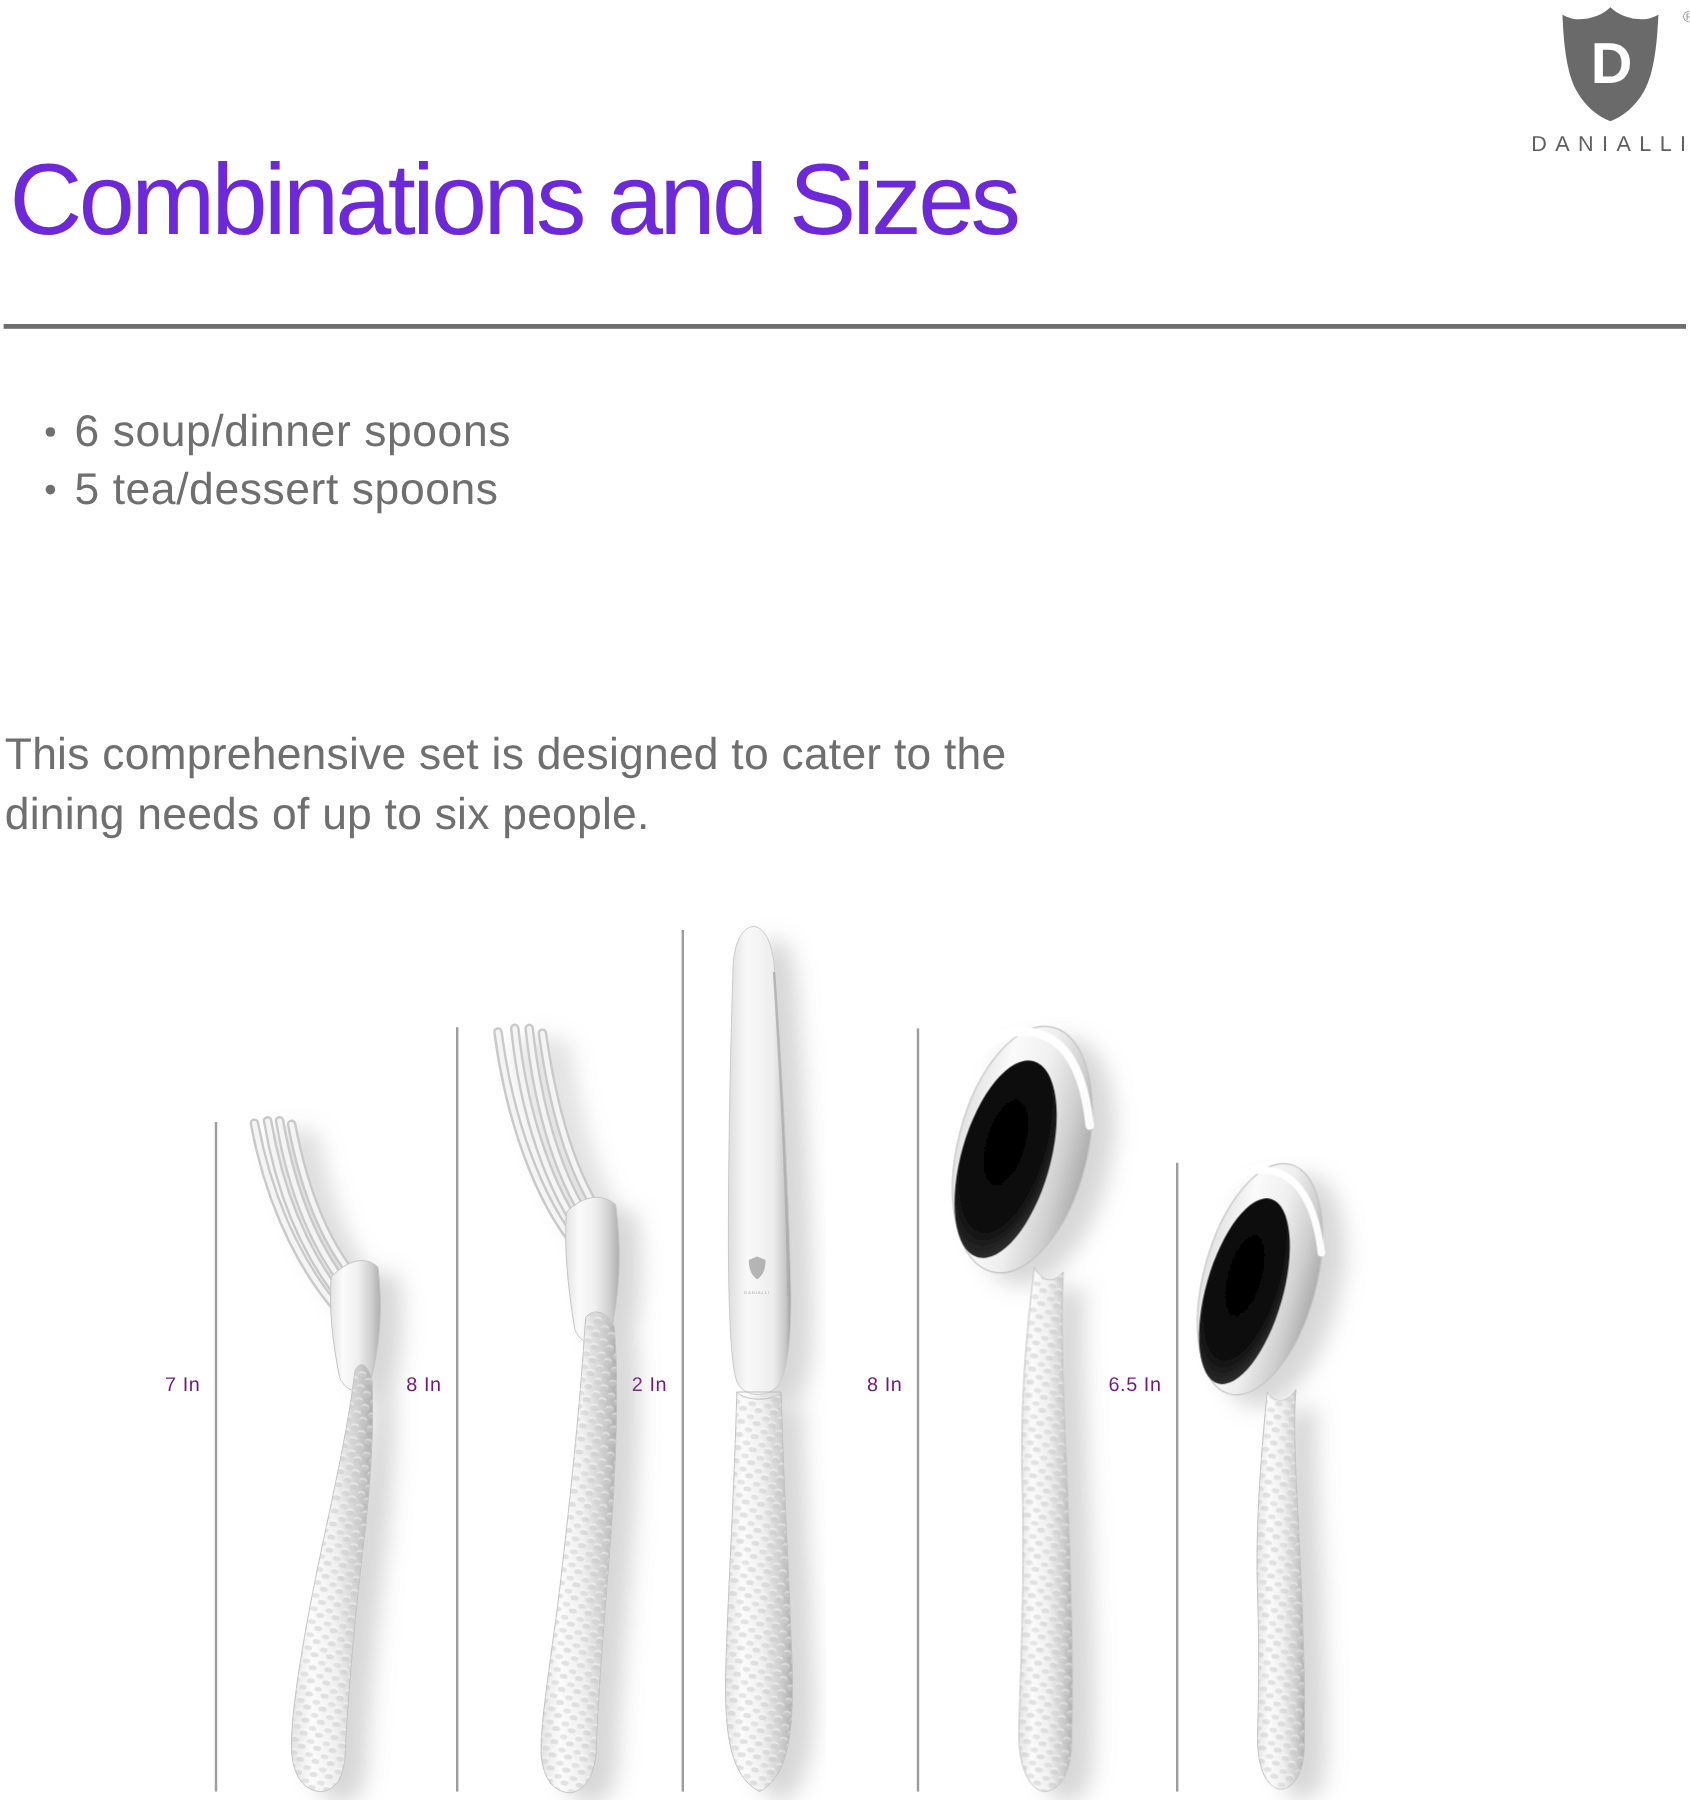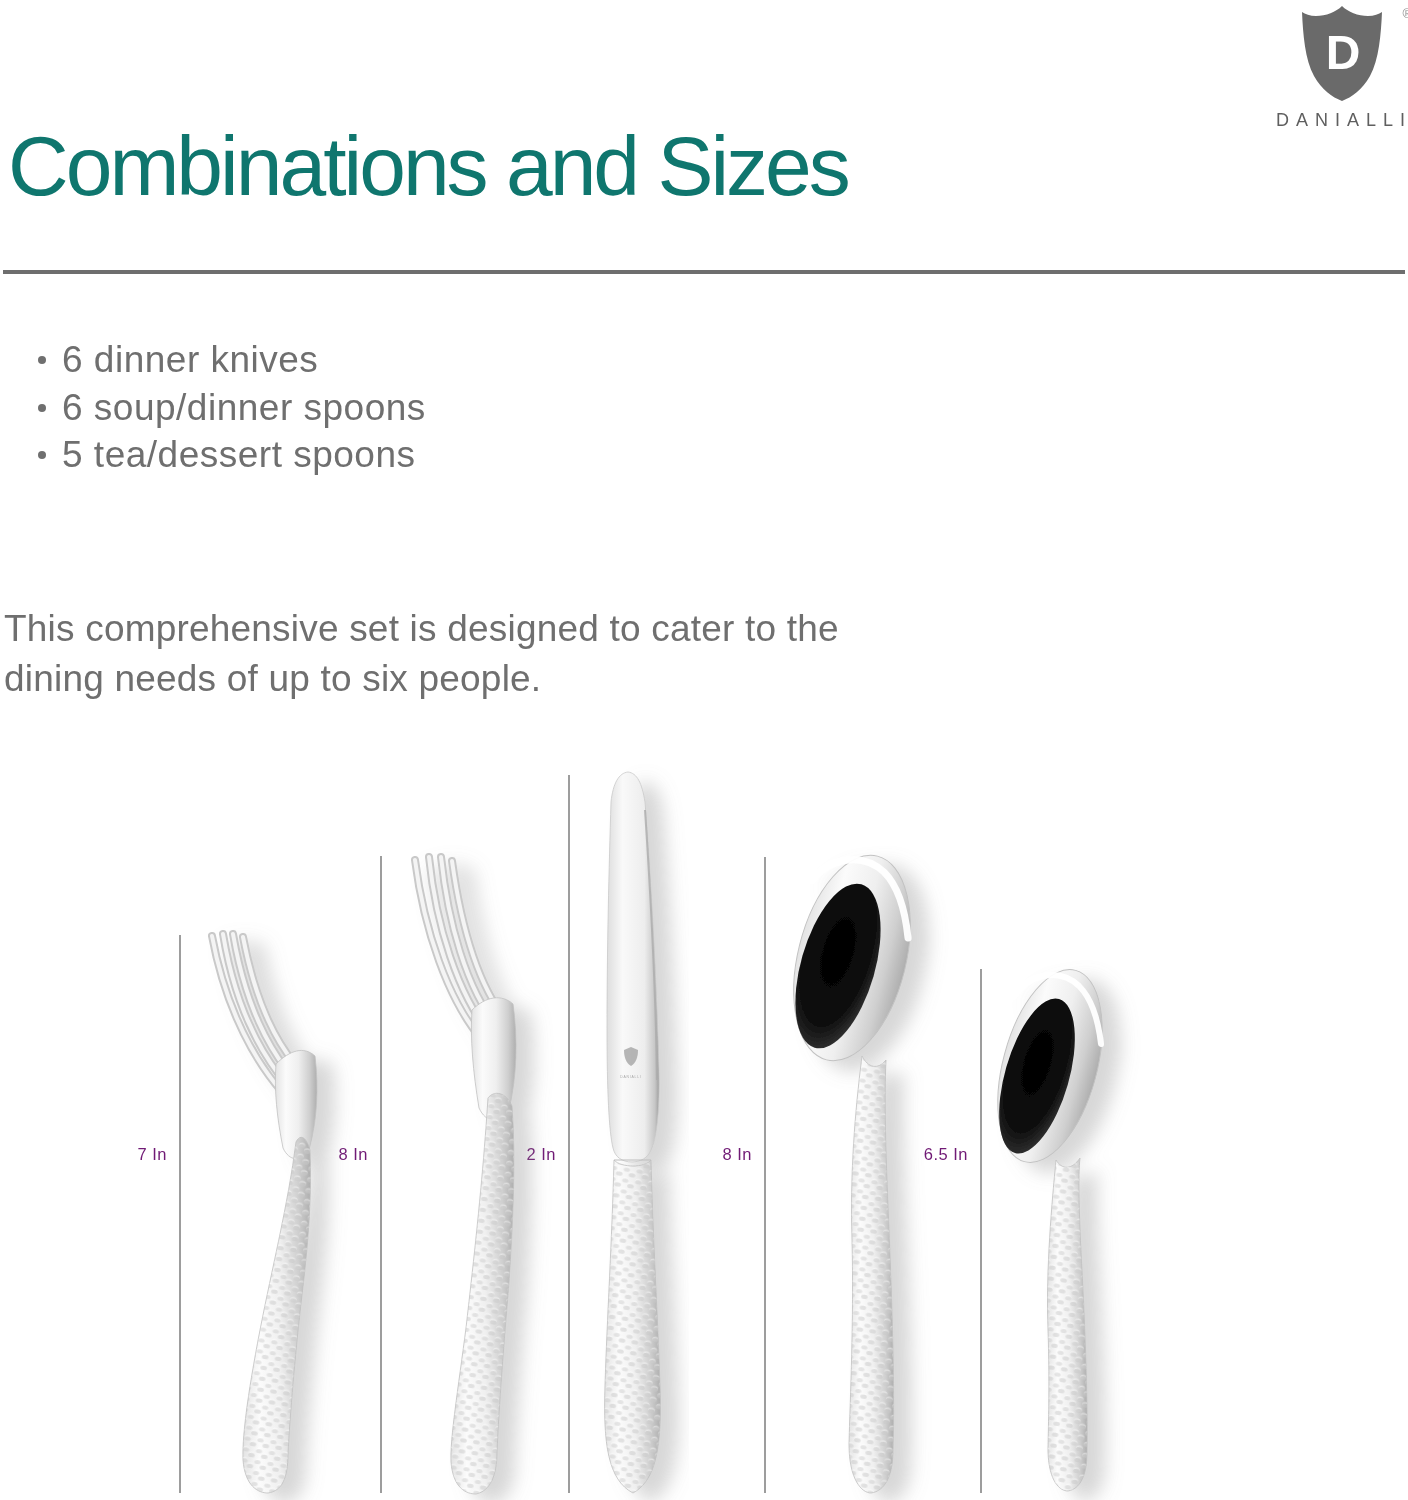--- a/index.html
+++ b/index.html
@@ -7,21 +7,21 @@
     position:relative;width:1408px;height:1500px;background:#ffffff;
     overflow:hidden;font-family:"Liberation Sans",sans-serif;
   }
   
   .logo{position:absolute;left:1272px;top:2px;width:140px;text-align:center;color:#6a6a6a;}
   .logo .shield{display:block;margin:0 auto;width:88px;height:100px;}
   .logo .reg{position:absolute;top:4px;right:0px;font-size:13px;color:#8f8f8f;}
   .logo .wordmark{margin-top:8px;font-size:18px;letter-spacing:7px;color:#5f5f5f;white-space:nowrap;margin-left:4px;}
   
   .title{position:absolute;left:8px;top:124px;font-size:84px;font-weight:300;
-         color:#0f766e;letter-spacing:-3px;line-height:1;white-space:nowrap;}
+         color:#6d28d9;letter-spacing:-3px;line-height:1;white-space:nowrap;}
   .divider{position:absolute;left:3px;right:3px;top:270px;height:4px;background:#6e6e6e;}
   
   .list{position:absolute;left:36px;top:336px;list-style:none;margin:0;padding:0;}
   .list li{position:relative;padding-left:26px;font-size:37px;line-height:47.5px;
            color:#6f6f6f;letter-spacing:.5px;white-space:nowrap;}
   .list .dot{position:absolute;left:2px;top:20px;width:8px;height:8px;border-radius:50%;background:#6f6f6f;}
   
   .desc{position:absolute;left:4px;top:604px;font-size:37px;line-height:50px;
         color:#6f6f6f;letter-spacing:.2px;white-space:nowrap;}
   
@@ -41,21 +41,20 @@
       <text x="45" y="67" text-anchor="middle" font-family="Liberation Sans, sans-serif" font-size="48" font-weight="bold" fill="#ffffff">D</text>
     </svg>
     <span class="reg">®</span>
     <div class="wordmark">DANIALLI</div>
   </div>
 
   <div class="title">Combinations and Sizes</div>
   <div class="divider"></div>
 
   <ul class="list">
-    <li><span class="dot"></span><span>6 dinner knives</span></li>
     <li><span class="dot"></span><span>6 soup/dinner spoons</span></li>
     <li><span class="dot"></span><span>5 tea/dessert spoons</span></li>
   </ul>
 
   <div class="desc">
     <div>This comprehensive set is designed to cater to the</div>
     <div>dining needs of up to six people.</div>
   </div>
 
   <div class="mline" style="left:179px;top:935px;height:558px;"></div>

